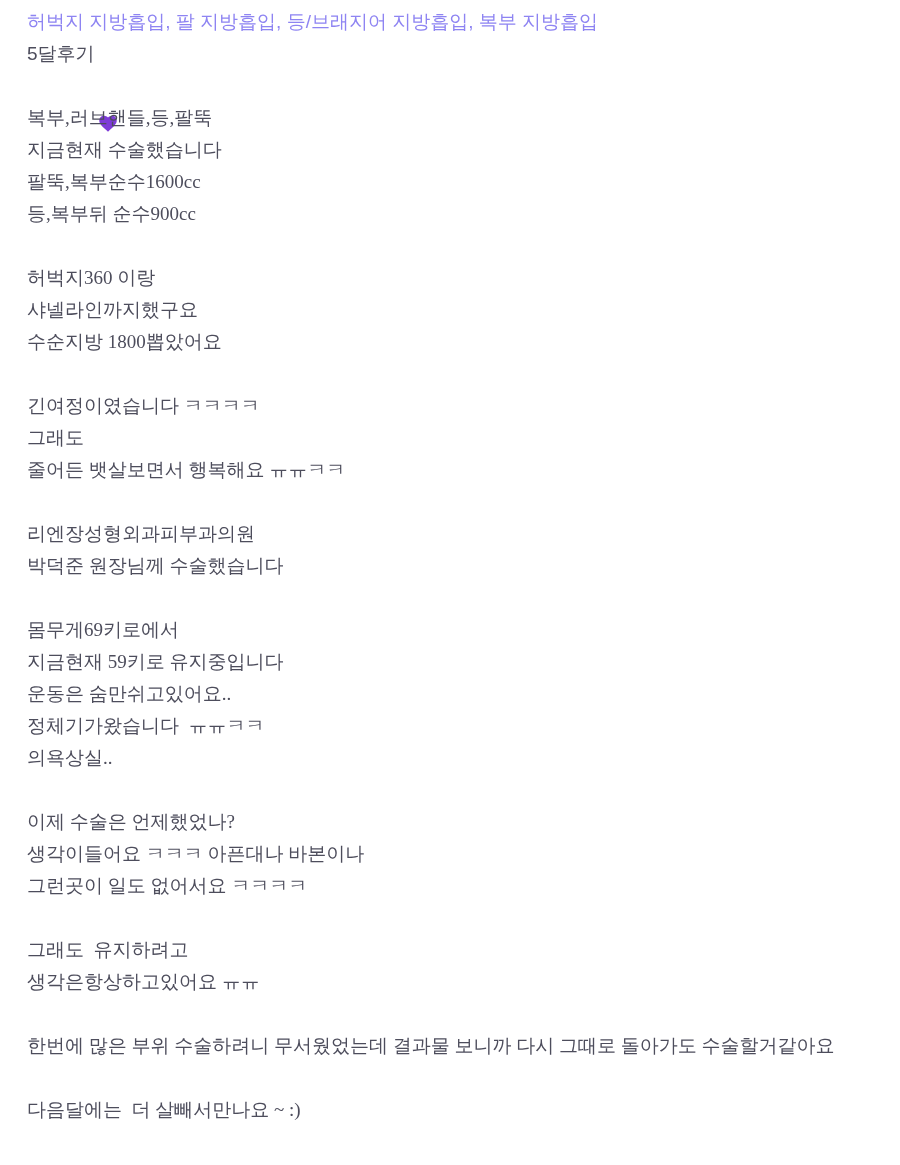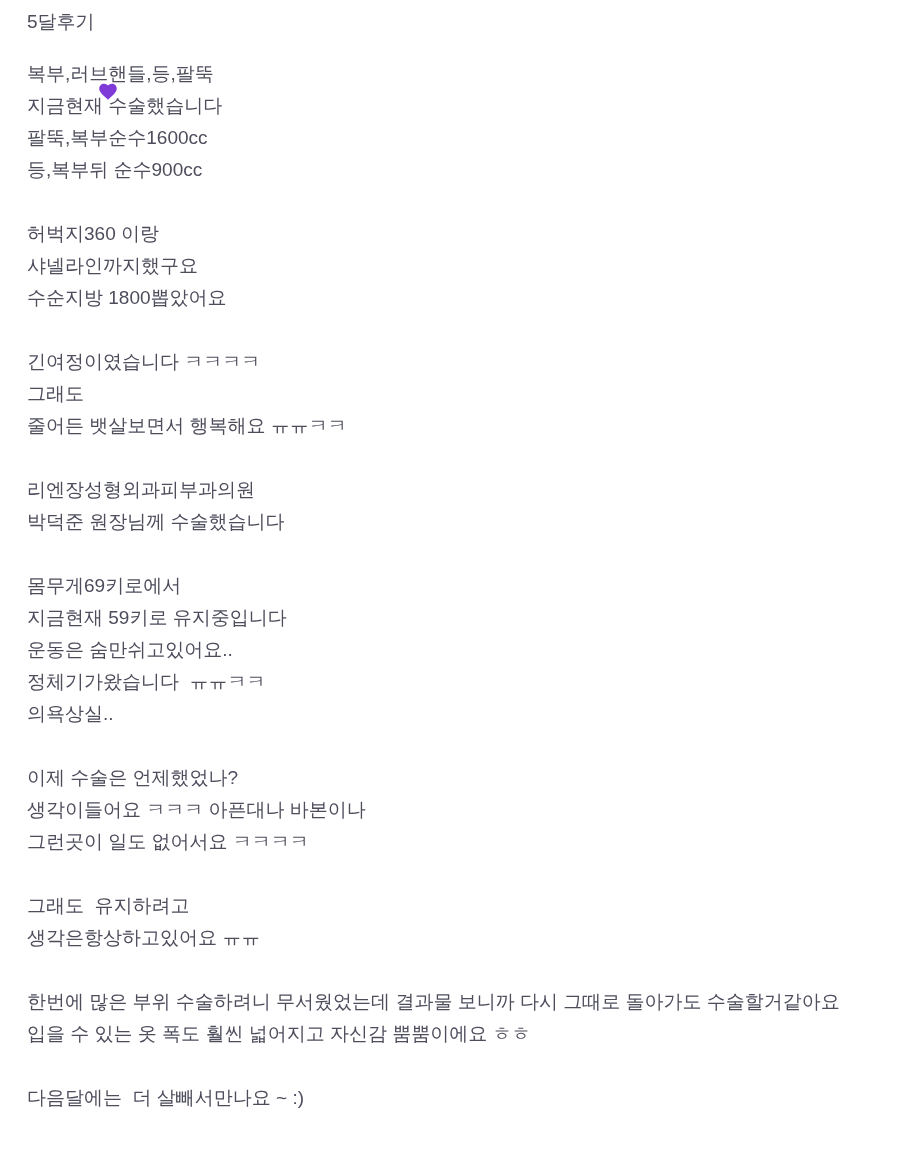--- a/index.html
+++ b/index.html
@@ -42,31 +42,33 @@
     height: 21px;
     margin-left: 2px;
     flex: 0 0 auto;
   }
   .heart-icon svg {
     display: block;
     width: 22px;
     height: 21px;
   }
   .post-body {
-    margin-top: 20px;
+    margin-top: 32px;
+    font-family: Liberation Serif, serif;
   }
   .para + .para {
     margin-top: 32px;
   }
 </style>
 </head>
 <body>
 
 <div class="post">
 
+  <div class="line tags">허벅지 지방흡입, 팔 지방흡입, 등/브래지어 지방흡입, 복부 지방흡입</div>
 
   <div class="line heading">
     <span>5달후기</span>
     <span class="heart-icon">
       <svg viewBox="0 0 24 24" aria-hidden="true">
         <path fill="#7e3bd8" d="M12 21.35l-1.45-1.32C5.4 15.36 2 12.28 2 8.5 2 5.42 4.42 3 7.5 3c1.74 0 3.41.81 4.5 2.09C13.09 3.81 14.76 3 16.5 3 19.58 3 22 5.42 22 8.5c0 3.78-3.4 6.86-8.55 11.54L12 21.35z"></path>
       </svg>
     </span>
   </div>
 
@@ -102,20 +104,19 @@
         <div class="line">이제 수술은 언제했었나?</div>
         <div class="line">생각이들어요 ㅋㅋㅋ 아픈대나 바본이나</div>
         <div class="line">그런곳이 일도 없어서요 ㅋㅋㅋㅋ</div>
       </div>
       <div class="para">
         <div class="line">그래도  유지하려고</div>
         <div class="line">생각은항상하고있어요 ㅠㅠ</div>
       </div>
       <div class="para">
         <div class="line">한번에 많은 부위 수술하려니 무서웠었는데 결과물 보니까 다시 그때로 돌아가도 수술할거같아요</div>
-        <div class="line">입을 수 있는 옷 폭도 훨씬 넓어지고 자신감 뿜뿜이에요 ㅎㅎ</div>
       </div>
       <div class="para">
         <div class="line">다음달에는  더 살빼서만나요 ~ :)</div>
       </div>
     </div>
 
 </div>
 
 </body></html>

